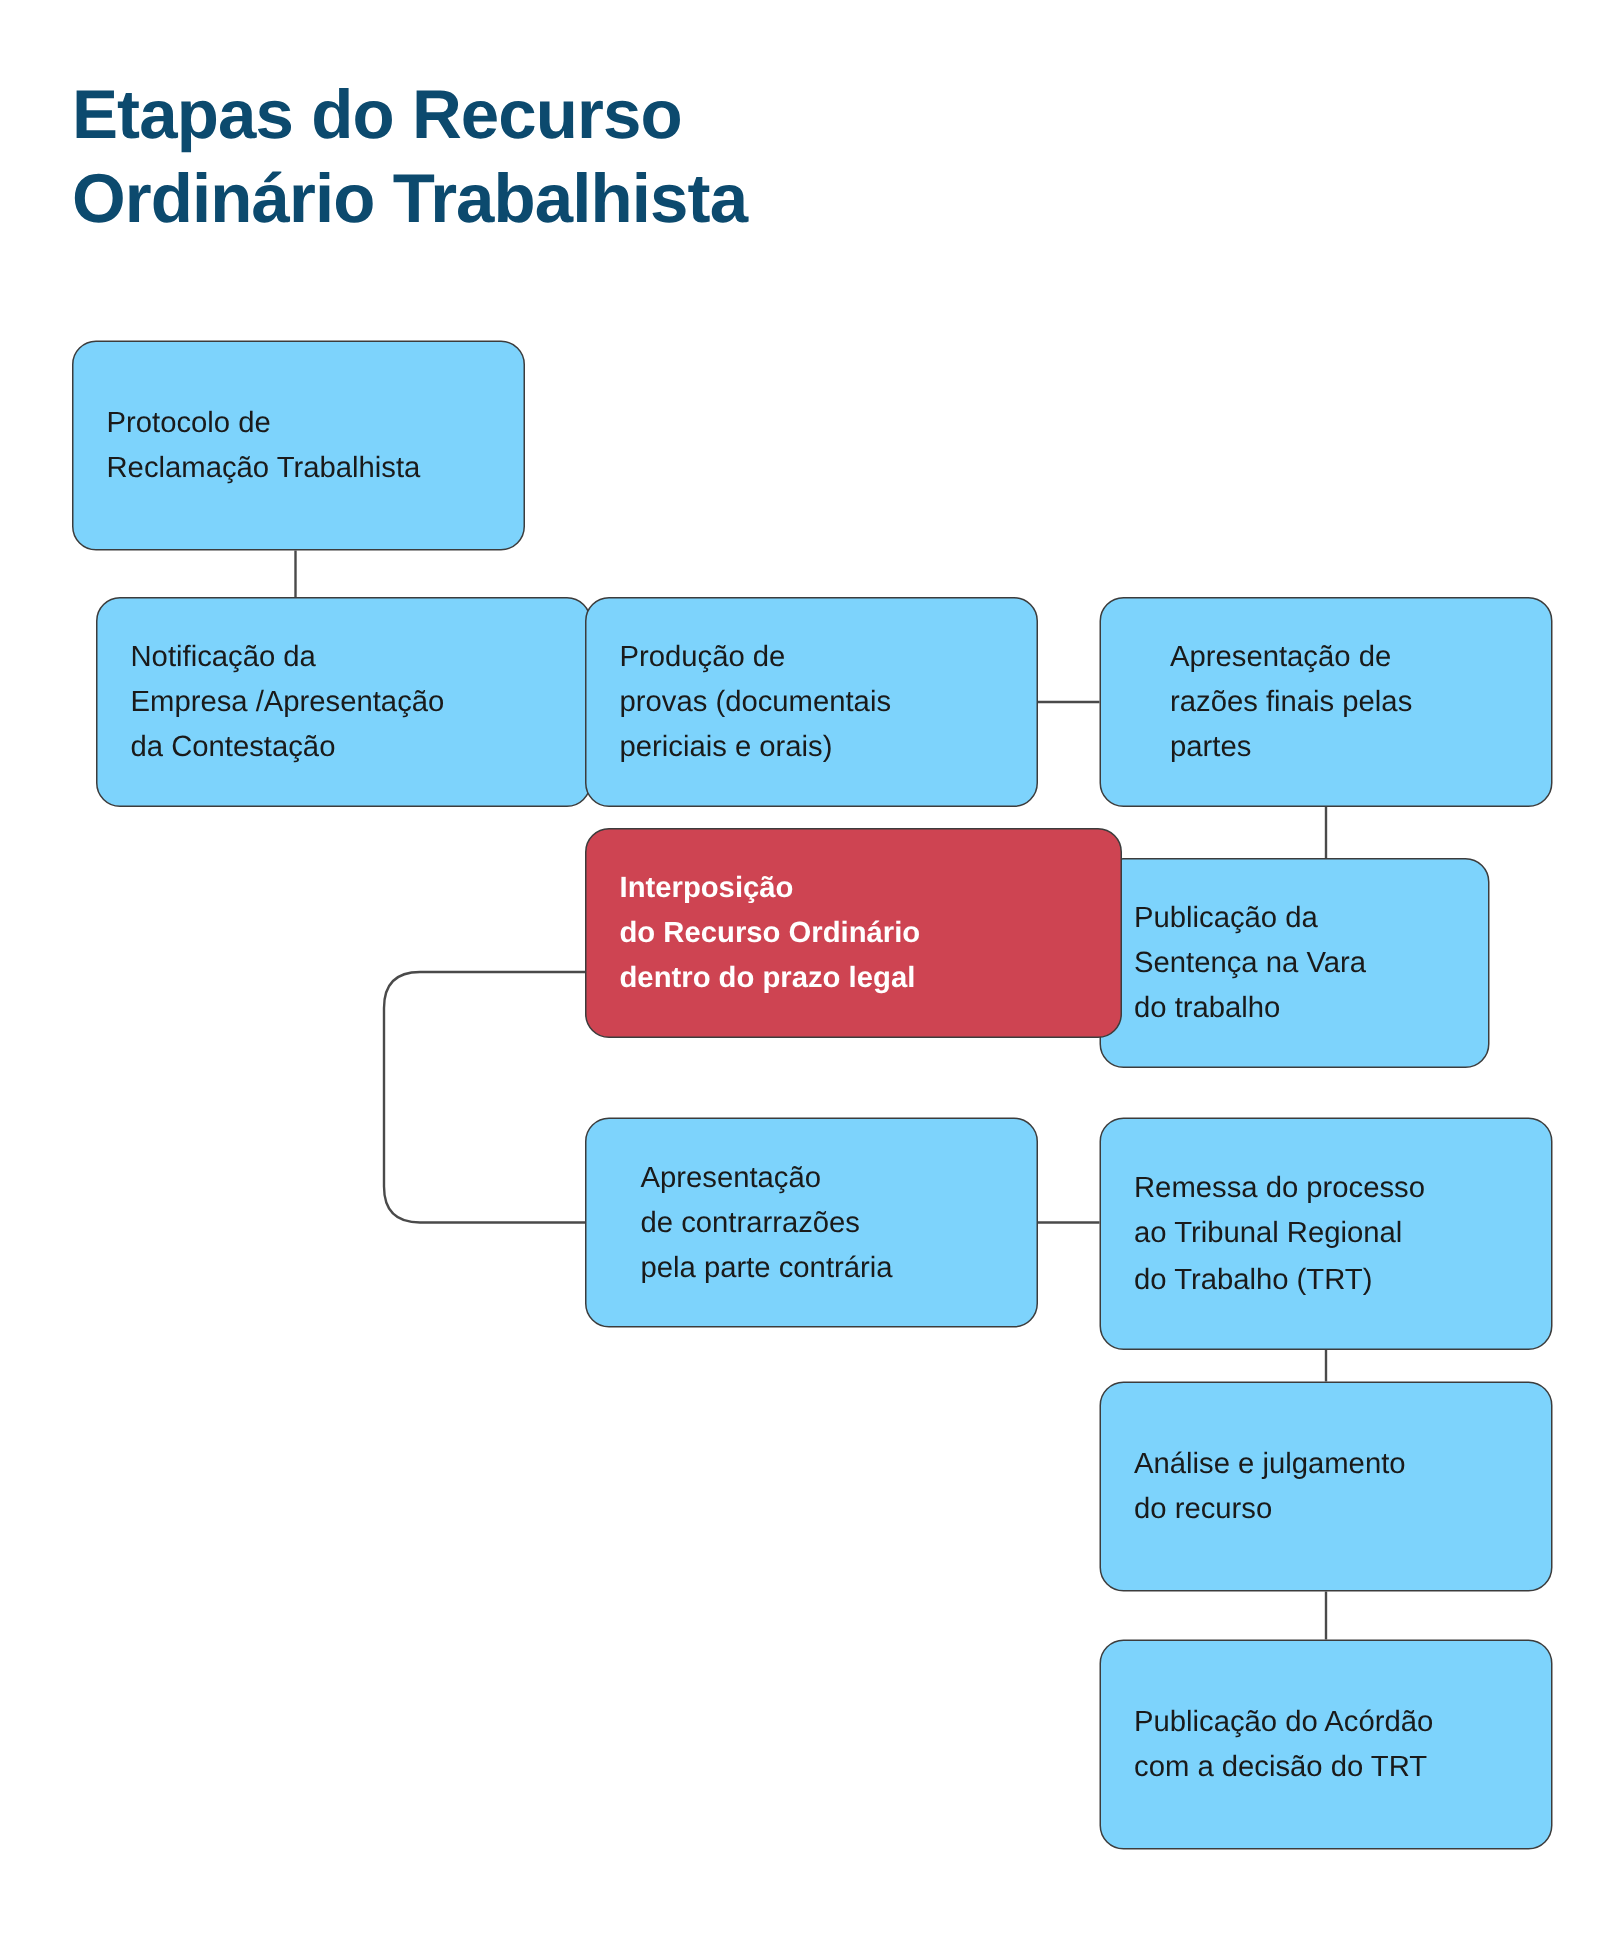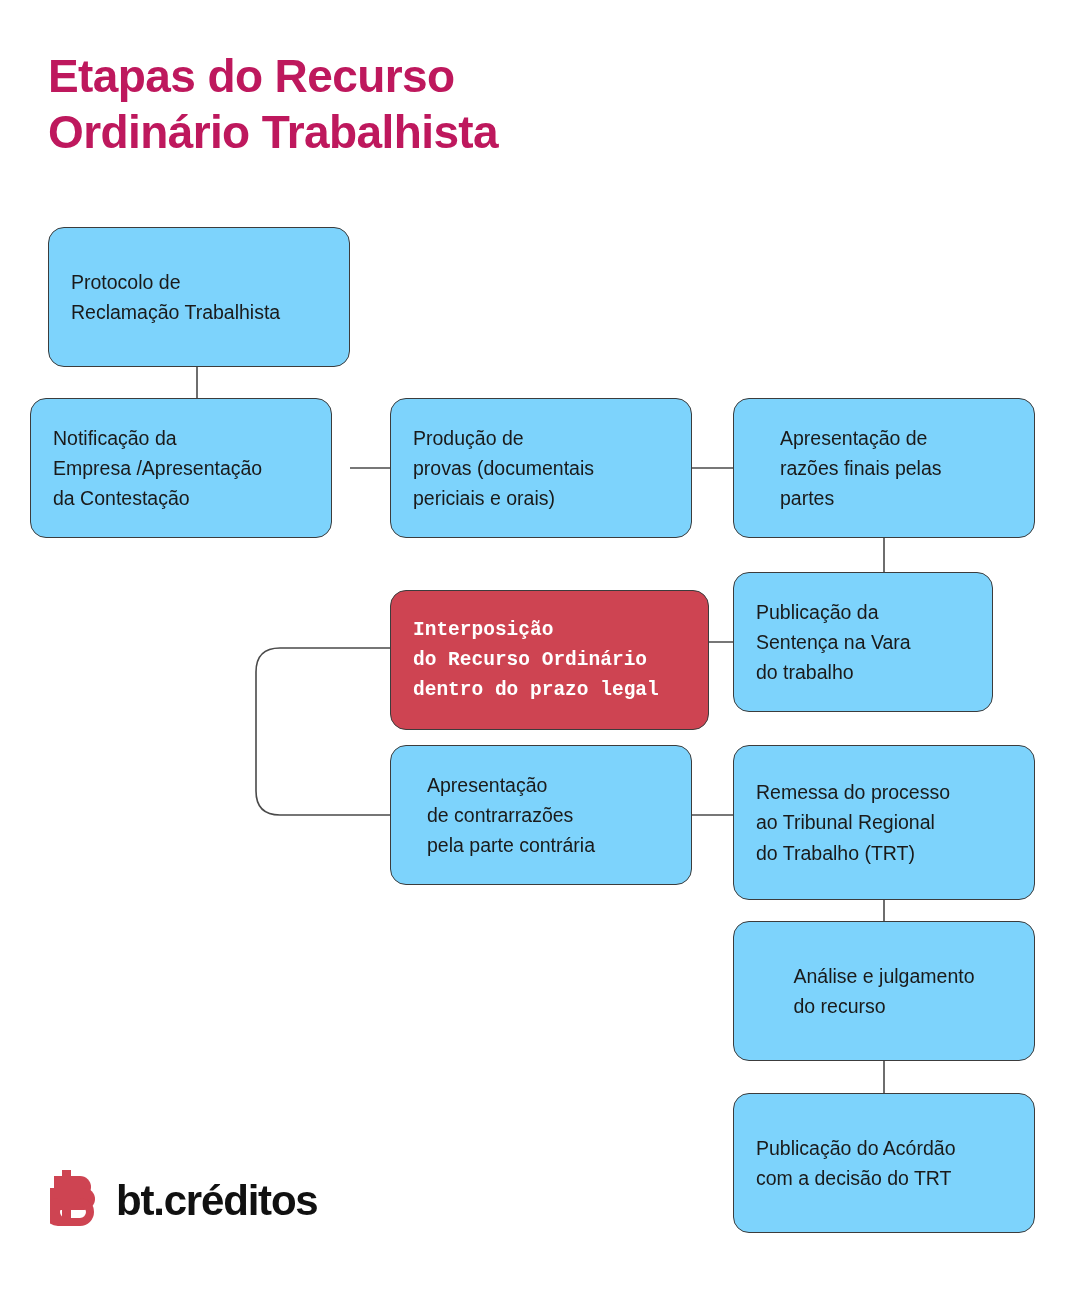--- a/index.html
+++ b/index.html
@@ -22,21 +22,21 @@
   
   #page-title {
     position: absolute;
     left: 48px;
     top: 48px;
     width: 760px;
     font-size: 46px;
     line-height: 1.22;
     font-weight: bold;
     letter-spacing: -0.6px;
-    color: #be185d;
+    color: #0c4a6e;
     white-space: pre-line;
   }
 
   
   #connectors {
     position: absolute;
     left: 0;
     top: 0;
     width: 1080px;
     height: 1291px;
@@ -109,69 +109,59 @@
       <path d="M 692 815 L 733 815" stroke="#4A4A4A"></path>
       <path d="M 884 885 L 884 921" stroke="#4A4A4A"></path>
       <path d="M 884 1061 L 884 1093" stroke="#4A4A4A"></path>
     </svg>
 
   <div id="nodes-layer">
       <div class="node" style="left: 48px; top: 227px; width: 302px; height: 140px;">
         <span class="node-label">Protocolo de
 Reclamação Trabalhista</span>
       </div>
-      <div class="node" style="left: 30px; top: 398px; width: 302px; height: 140px;">
+      <div class="node" style="left: 64px; top: 398px; width: 330px; height: 140px;">
         <span class="node-label">Notificação da
 Empresa /Apresentação
 da Contestação</span>
       </div>
       <div class="node" style="left: 390px; top: 398px; width: 302px; height: 140px;">
         <span class="node-label">Produção de
 provas (documentais
 periciais e orais)</span>
       </div>
       <div class="node" style="left: 733px; top: 398px; width: 302px; height: 140px; padding-left: 46px;">
         <span class="node-label">Apresentação de
 razões finais pelas
 partes</span>
       </div>
       <div class="node" style="left: 733px; top: 572px; width: 260px; height: 140px;">
         <span class="node-label">Publicação da
 Sentença na Vara
 do trabalho</span>
       </div>
-      <div class="node highlight" style="left: 390px; top: 590px; width: 319px; height: 140px; font-family: Liberation Mono, monospace;">
+      <div class="node highlight" style="left: 390px; top: 552px; width: 358px; height: 140px;">
         <span class="node-label">Interposição
 do Recurso Ordinário
 dentro do prazo legal</span>
       </div>
       <div class="node" style="left: 390px; top: 745px; width: 302px; height: 140px; padding-left: 36px;">
         <span class="node-label">Apresentação
 de contrarrazões
 pela parte contrária</span>
       </div>
       <div class="node" style="left: 733px; top: 745px; width: 302px; height: 155px;">
         <span class="node-label">Remessa do processo
 ao Tribunal Regional
 do Trabalho (TRT)</span>
       </div>
-      <div class="node" style="left: 733px; top: 921px; width: 302px; height: 140px; justify-content: center;">
+      <div class="node" style="left: 733px; top: 921px; width: 302px; height: 140px;">
         <span class="node-label">Análise e julgamento
 do recurso</span>
       </div>
       <div class="node" style="left: 733px; top: 1093px; width: 302px; height: 140px;">
         <span class="node-label">Publicação do Acórdão
 com a decisão do TRT</span>
       </div>
     </div>
 
-  <div id="brand-logo">
-    <svg id="brand-mark" width="52" height="66" viewBox="0 0 52 66">
-      <path d="M4 8 H30 a11 11 0 0 1 0 22 H4 Z" fill="#CE4452"></path>
-      <path d="M0 20 H34 a11 11 0 0 1 0 22 H0 Z" fill="#CE4452"></path>
-      <path d="M8 30 H30 a14 14 0 0 1 0 28 H8 a14 14 0 0 1 0 -28 Z
-               M16 38 h14 a6 6 0 0 1 0 12 H16 a6 6 0 0 1 0 -12 Z" fill="#CE4452" fill-rule="evenodd"></path>
-      <rect x="12" y="2" width="9" height="56" fill="#CE4452"></rect>
-    </svg>
-    <span id="brand-wordmark">bt.créditos</span>
-  </div>
 
 </div>
 
 </body></html>

